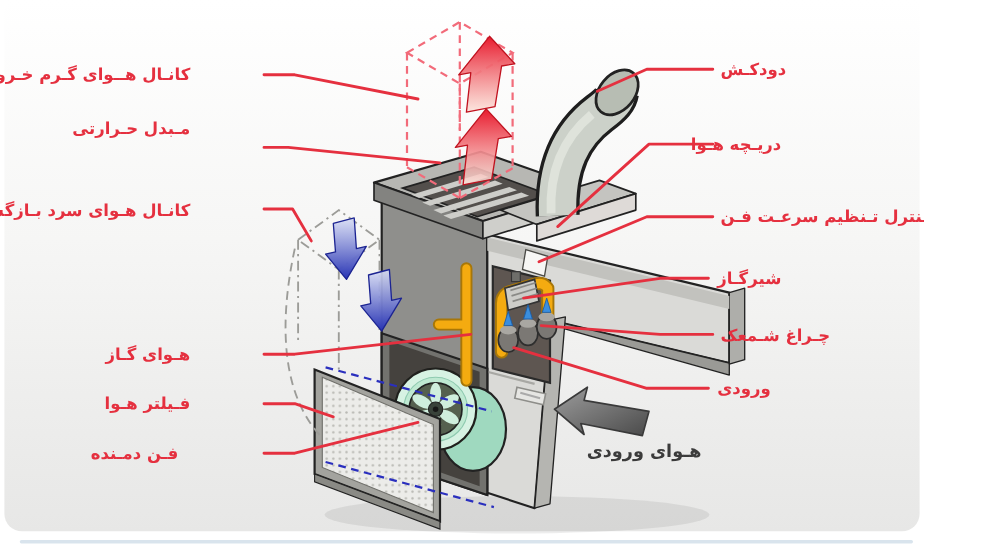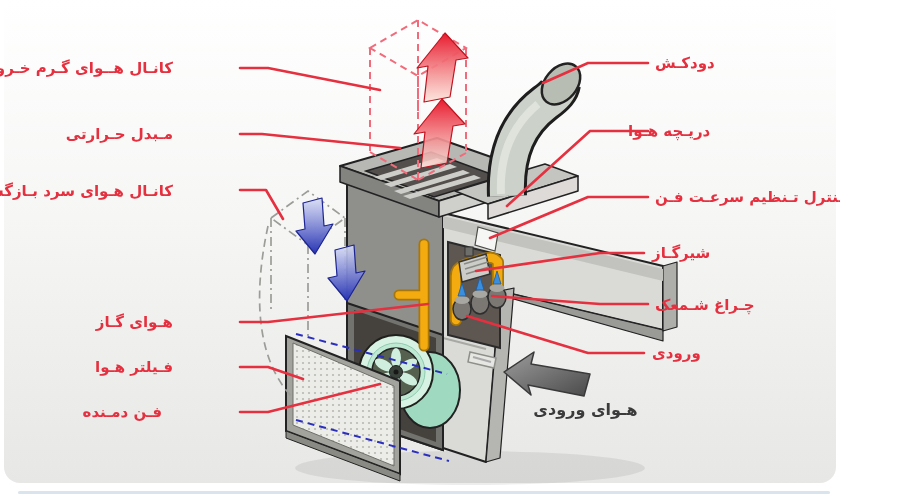--- a/index.html
+++ b/index.html
@@ -205,21 +205,21 @@
       <polyline class="leader" points="648,63 588,63 543,83"></polyline>
       <polyline class="leader" points="648,131 590,131 507,206"></polyline>
       <polyline class="leader" points="648,197 588,197 490,238"></polyline>
       <polyline class="leader" points="644,253 600,253 476,271"></polyline>
       <polyline class="leader" points="648,304 600,304 492,296"></polyline>
       <polyline class="leader" points="644,353 588,353 467,316"></polyline>
     </g>
   </svg>
 
   <div class="label" style="top:59px;right:667px">کانـال هــوای گـرم خـروجی</div>
-  <div class="label" style="top:125px;right:667px">مـبدل حـرارتی</div>
+  <div class="label" style="top:108px;right:667px">مـبدل حـرارتی</div>
   <div class="label" style="top:182px;right:667px">کانـال هـوای سرد بـازگشتی</div>
   <div class="label" style="top:313px;right:667px">هـوای گـاز</div>
   <div class="label" style="top:358px;right:667px">فـیلتر هـوا</div>
   <div class="label" style="top:403px;right:678px">فـن دمـنده</div>
 
   <div class="label right-side" style="top:54px;left:655px">دودکـش</div>
   <div class="label right-side" style="top:122px;left:628px">دریـچه هـوا</div>
   <div class="label right-side" style="top:188px;left:655px">کـنترل تـنظیم سرعـت فـن</div>
   <div class="label right-side" style="top:244px;left:652px">شیرگـاز</div>
   <div class="label right-side" style="top:296px;left:655px">چـراغ شـمعک</div>

